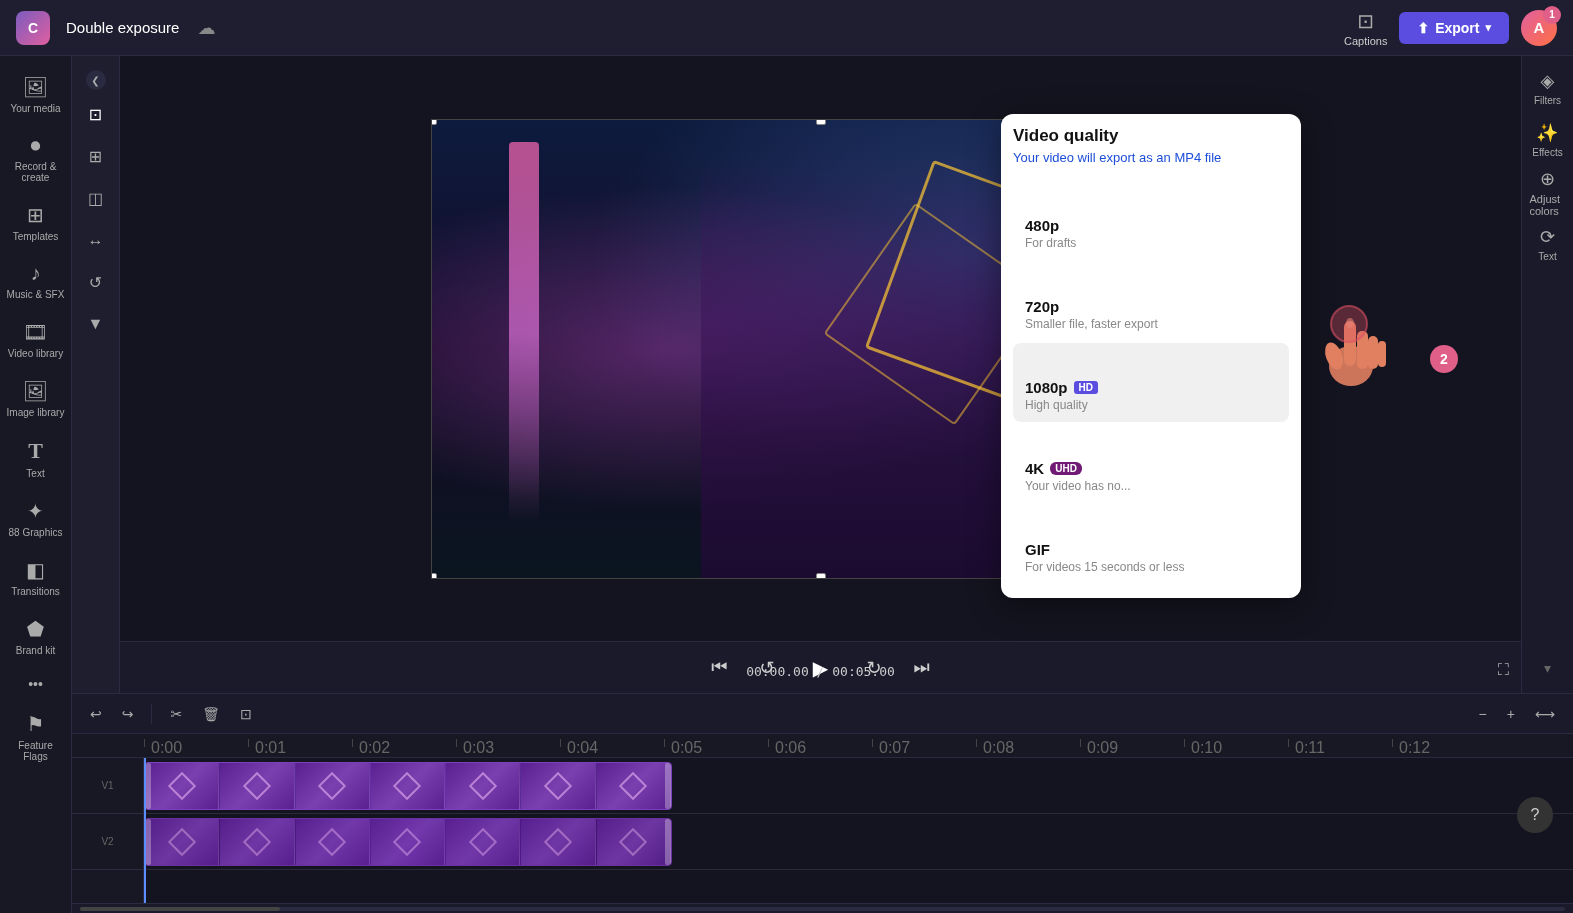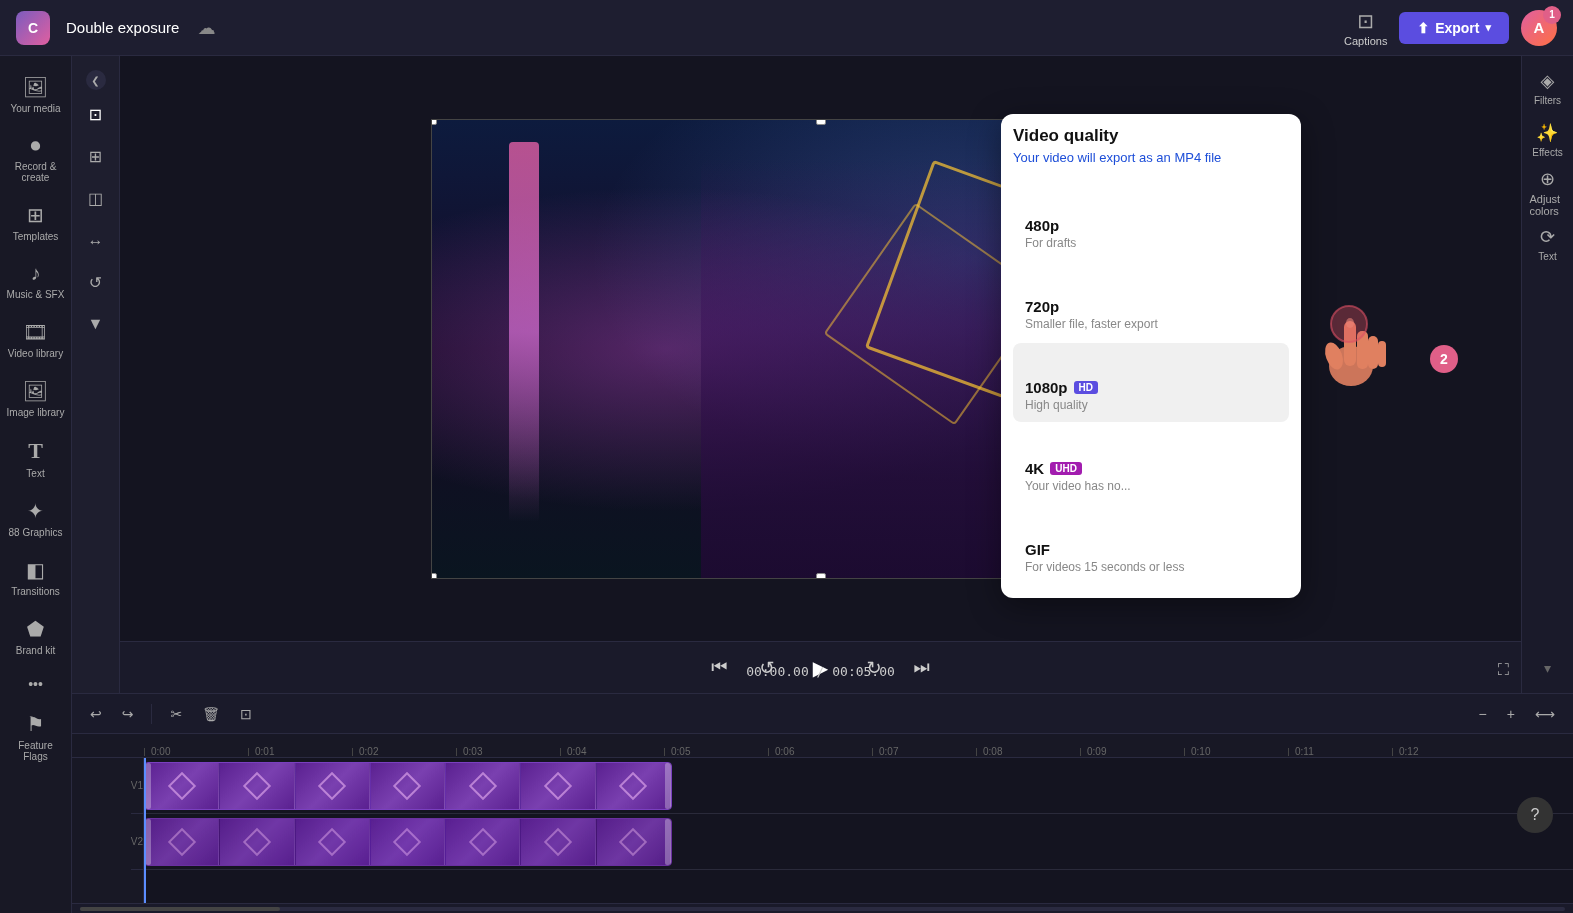--- a/index.html
+++ b/index.html
@@ -345,42 +345,40 @@
       border-bottom: 1px solid #2a2a40;
     }
     .ruler-marks {
       display: flex;
       align-items: flex-end;
       height: 100%;
       gap: 0;
     }
     .ruler-mark {
       color: #666;
-      font-size: 10px;
+      font-size: 16px;
       width: 104px;
       display: flex;
-      align-items: center;
       gap: 2px;
       flex-shrink: 0;
     }
     .ruler-line { width: 1px; height: 8px; background: #444; margin-right: 4px; }
 
     .timeline-content {
       display: flex;
       flex: 1;
       overflow: hidden;
     }
     .timeline-tracks-label {
       width: 72px;
       background: #181825;
       border-right: 1px solid #2a2a40;
       flex-shrink: 0;
       display: flex;
       flex-direction: column;
-      align-items: flex-end;
     }
     .track-label {
       height: 56px;
       display: flex;
       align-items: center;
       justify-content: center;
       color: #666;
       font-size: 10px;
       border-bottom: 1px solid #2a2a40;
     }
@@ -521,21 +519,21 @@
       margin-top: 26px;
     }
     .quality-badge {
       font-size: 10px;
       font-weight: 700;
       padding: 1px 5px;
       border-radius: 3px;
       color: white;
     }
     .badge-hd { background: #5b4de0; }
-    .badge-uhd { background: #a21caf; }
+    .badge-uhd { background: #701a75; border-radius: 6px; }
     .quality-desc {
       font-size: 12px;
       color: #888;
       margin-top: 2px;
     }
 
     
     .cursor-hand {
       position: absolute;
       top: 240px;

